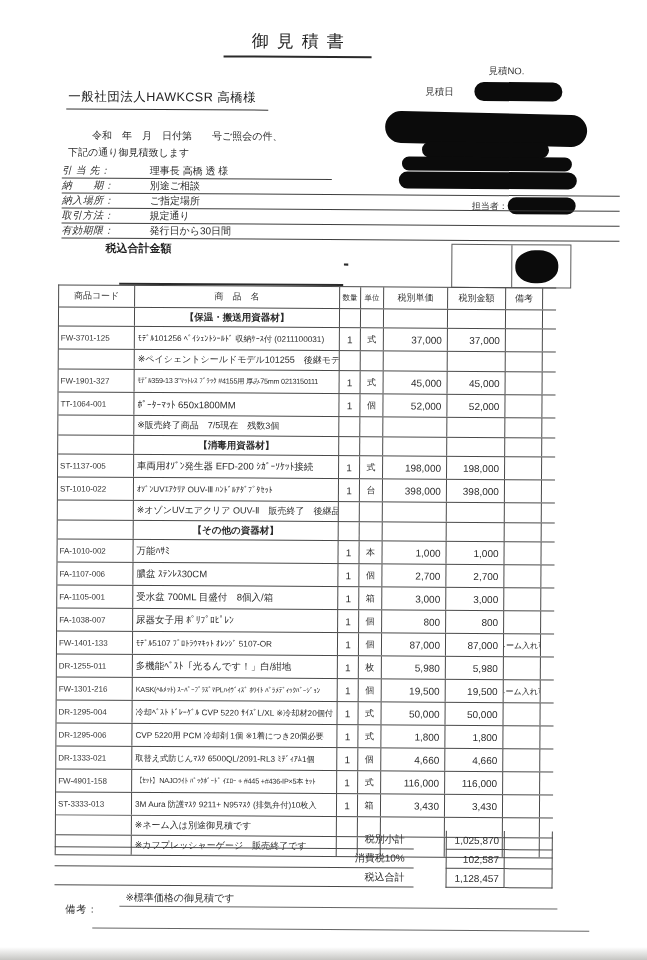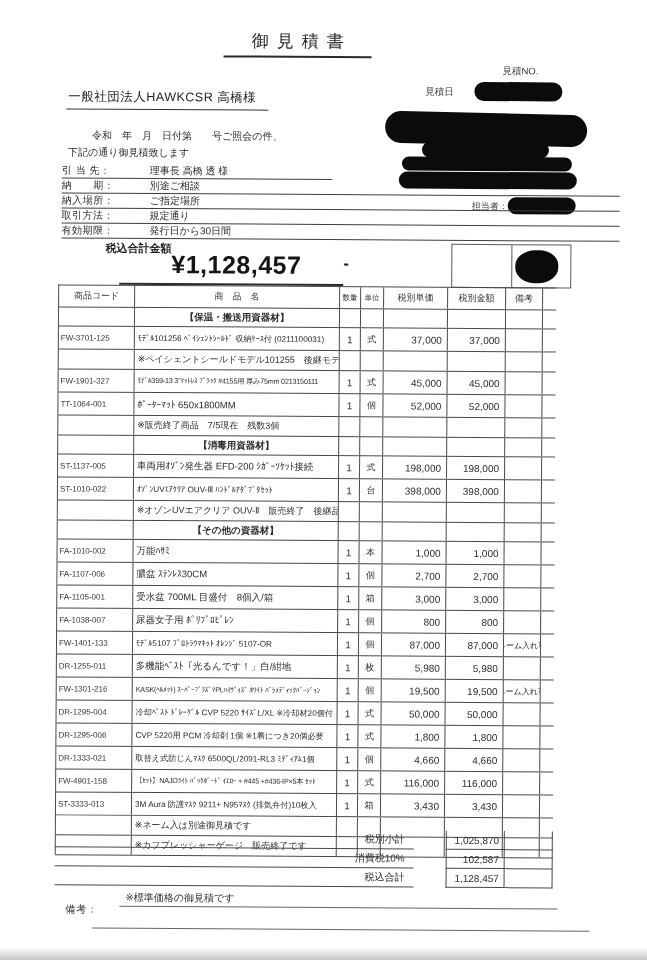--- a/index.html
+++ b/index.html
@@ -3,41 +3,41 @@
 <meta charset="utf-8">
 <style>
   html,body{margin:0;padding:0;background:#e9e9e7;}
   .page{width:647px;height:960px;background:#ffffff;position:relative;overflow:hidden;
         font-family:"Liberation Sans","DejaVu Sans",sans-serif;color:#2b2b2b;margin:0 auto;}
   .tilt{position:absolute;inset:0;transform:rotate(0.35deg);transform-origin:323px 480px;}
   .abs{position:absolute;}
   
   .title{left:221px;top:30px;width:148px;text-align:center;font-size:17px;font-weight:normal;
          letter-spacing:8px;text-indent:8px;color:#1d1d1d;border-bottom:2px solid #2a2a2a;padding-bottom:3px;}
-  .quote-no{left:500px;top:64px;font-size:9.5px;color:#333;}
+  .quote-no{left:486px;top:64px;font-size:9.5px;color:#333;}
   .quote-date{left:423px;top:85px;font-size:9.5px;color:#333;}
   
   .redact{position:absolute;background:#0b0b0b;border-radius:10px;}
   .r-date{left:472px;top:81px;width:88px;height:19px;}
   .r-a{left:383px;top:112px;width:202px;height:32px;border-radius:16px;transform:rotate(1deg);}
   .r-b{left:420px;top:141px;width:127px;height:16px;}
   .r-c{left:400px;top:156px;width:170px;height:14px;}
   .r-d{left:397px;top:171px;width:178px;height:17px;}
   .r-staff{left:506px;top:196px;width:68px;height:17px;}
   .staff-label{left:470px;top:199px;font-size:9px;color:#333;}
   
   .customer{left:64px;top:90px;font-size:12.5px;letter-spacing:.5px;border-bottom:1.5px solid #333;
             padding:0 12px 3px 2px;color:#222;}
   .ref1{left:90px;top:130px;font-size:10px;}
   .ref2{left:66px;top:147px;font-size:10px;}
   
   .fields{left:60px;top:165px;font-size:10px;}
   .field-row{display:flex;border-bottom:1px solid #3e3e3e;height:14px;line-height:13px;width:558px;}
   .field-row:nth-child(1){width:270px;}
-  .field-label{display:inline-block;width:88px;letter-spacing:.5px;}
+  .field-label{display:inline-block;width:88px;letter-spacing:.5px;font-style:italic;}
   
   .total-label{left:104px;top:242px;font-size:11px;font-weight:bold;color:#1f1f1f;}
   .total-value{left:170px;top:251px;font-size:25px;font-weight:bold;color:#151515;letter-spacing:.5px;}
   .total-underline{left:118px;top:284px;width:224px;height:0;border-top:2.2px solid #2a2a2a;}
   .total-dash{left:342px;top:254px;font-size:17px;font-weight:bold;}
   
   .stampbox{left:450px;top:243px;width:118px;height:42px;border:1px solid #5a5a5a;display:flex;}
   .stampbox .scell{flex:1;border-right:1px solid #5a5a5a;}
   .stampbox .scell:last-child{border-right:none;}
   .stamp-blob{left:514px;top:249px;width:43px;height:33px;background:#0b0b0b;border-radius:46% 44% 48% 46%;}
@@ -120,21 +120,20 @@
           <span class="field-label">取引方法：</span>
           <span class="field-value">規定通り</span>
         </div>
         <div class="field-row">
           <span class="field-label">有効期限：</span>
           <span class="field-value">発行日から30日間</span>
         </div>
       </div>
 
     <div class="abs total-label">税込合計金額</div>
-    <div class="abs total-value">¥1,128,457</div>
     <div class="abs total-dash">-</div>
     <div class="abs total-underline"></div>
 
     <div class="abs stampbox">
       <div class="scell"></div>
       <div class="scell"></div>
     </div>
     <div class="abs stamp-blob"></div>
 
     <div class="abs table">

